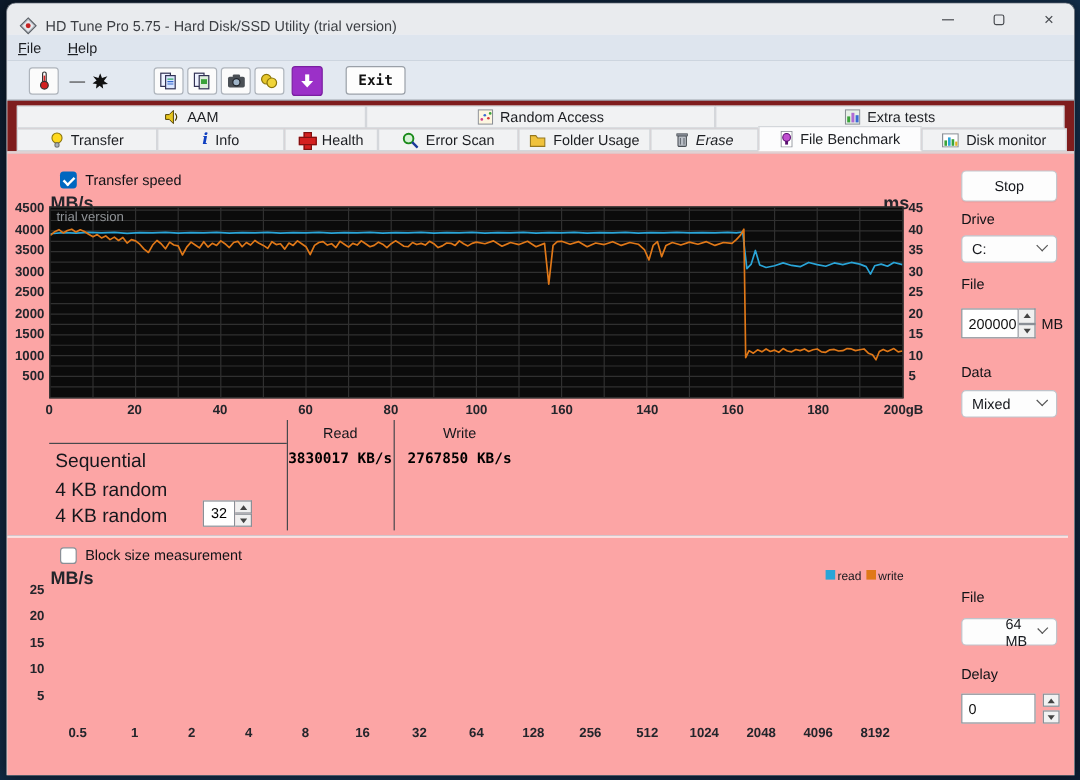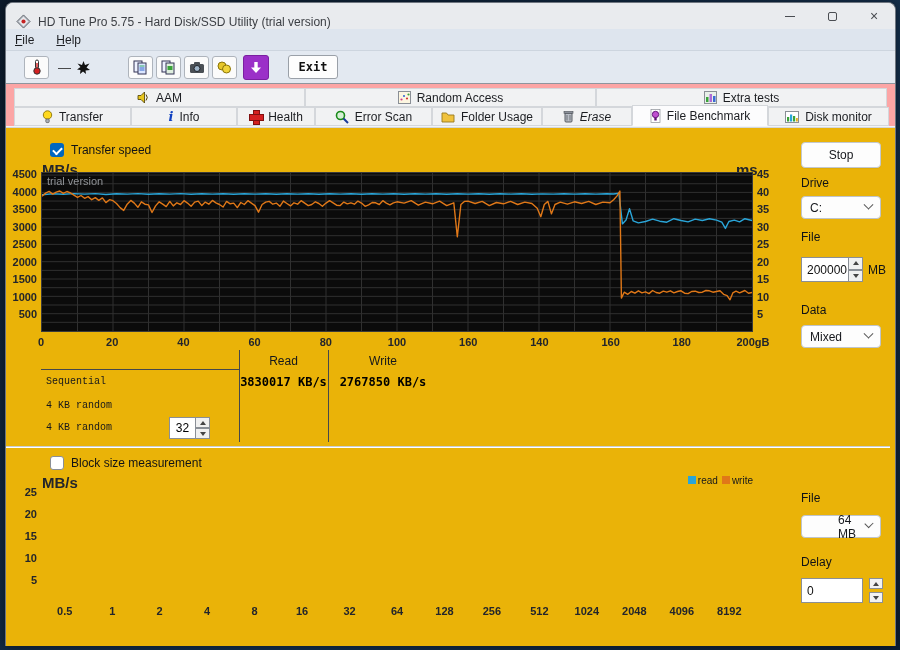--- a/index.html
+++ b/index.html
@@ -30,51 +30,51 @@
     display:flex; align-items:center; padding:0 8px; font-family:"DejaVu Sans Mono",monospace; font-size:12px; font-weight:700; color:#111; }
   .device-select .grow { flex:1; }
   .chev { width:7px; height:7px; border-right:1.4px solid #555; border-bottom:1.4px solid #555; transform:rotate(45deg) translate(-2px,-2px); }
   .tool-gap { width:10px; }
   .icon-btn { width:25px; height:23px; background:#fbfbfb; border:1px solid #aeb4bc; border-radius:3px; display:flex; align-items:center; justify-content:center; margin-right:3px; }
   .temp-dash { font-size:13px; color:#333; margin:0 6px; }
   .dl-btn { width:26px; height:25px; background:#9b30c8; border:1px solid #7a1fa0; border-radius:3px; display:flex; align-items:center; justify-content:center; margin:0 3px; }
   .exit-btn { width:50px; height:24px; margin-left:16px; background:#fdfdfd; border:1px solid #9aa0a8; border-radius:3px;
     font-family:"DejaVu Sans Mono",monospace; font-size:12px; font-weight:700; color:#111; display:flex; align-items:center; justify-content:center; }
   
-  .tabs-area { background:#fca5a5; padding:4px 8px 0 8px; }
+  .tabs-area { background:#7f1d1d; padding:4px 8px 0 8px; }
   .tab-row { display:flex; }
   .tab { height:19px; display:flex; align-items:center; justify-content:center; gap:6px;
     background:#f1f2f3; border:1px solid #d4d7db; font-size:12px; color:#1c1e22; }
   .tab svg, .tab .txticon { flex:0 0 auto; }
   .tab.active { background:#fcfcfd; border-bottom:1px solid #fcfcfd; height:21px; margin-top:-2px; position:relative; z-index:2; }
   .txticon { font-family:"DejaVu Serif",serif; font-weight:700; font-style:italic; font-size:13px; color:#1040c0; line-height:1; }
   .health-cross { position:relative; width:13px; height:13px; }
   .health-cross::before, .health-cross::after { content:""; position:absolute; background:#d42020; border:1px solid #801010; }
   .health-cross::before { left:4px; top:0; width:5px; height:13px; }
   .health-cross::after { left:0; top:4px; width:13px; height:5px; }
   
-  .content { position:absolute; left:0; top:124px; right:0; bottom:0; background:#eab308; border-top:1px solid #d4d7db; }
+  .content { position:absolute; left:0; top:124px; right:0; bottom:0; background:#fca5a5; border-top:1px solid #d4d7db; }
   .abs { position:absolute; }
   .cb-row { display:flex; align-items:center; gap:7px; font-size:12px; color:#101216; }
   .cb { width:14px; height:14px; border-radius:3px; }
   .cb.checked { background:#0067c0; position:relative; }
   .cb.checked::after { content:""; position:absolute; left:3px; top:4px; width:7px; height:4px; border-left:2px solid #fff; border-bottom:2px solid #fff; transform:rotate(-45deg); }
   .cb.unchecked { background:#fff; border:1px solid #8a8f96; }
   .axis-unit { font-size:15px; font-weight:700; color:#23252b; }
   .plot { background:#0b0b0b; border:1px solid #3a3a3a; position:relative; }
   .plot svg { position:absolute; inset:0; }
   .watermark { position:absolute; left:5px; top:2px; font-size:11px; color:#8f9296; z-index:3; }
   .yaxis { position:absolute; }
   .yaxis .tick-y { position:absolute; font-size:11px; font-weight:700; color:#23252b; transform:translateY(-50%); white-space:nowrap; }
   .yaxis.left .tick-y { right:0; }
   .yaxis.right .tick-y { left:0; }
   .xaxis { position:absolute; }
   .xaxis .tick-x { position:absolute; top:0; font-size:11px; font-weight:700; color:#23252b; transform:translateX(-50%); white-space:nowrap; }
   .tline { position:absolute; background:#46484c; }
-  .res-label { font-size:10px; color:#15171c;font-family:Liberation Mono, monospace; }
+  .res-label { font-size:16px; color:#15171c; }
   .res-value { font-family:"DejaVu Sans Mono",monospace; font-size:12px; font-weight:700; color:#000; }
   .res-header { font-size:12px; color:#15171c; text-align:center; }
   .spin-box { display:flex; height:22px; }
   .spin-box input, .spin-val { width:27px; height:22px; border:1px solid #8a8f96; background:#fff; font-size:12px; text-align:center; font-family:"Liberation Sans",sans-serif; display:flex; align-items:center; justify-content:center; }
   .spin-btns { display:flex; flex-direction:column; width:14px; height:22px; }
   .spin-btns .sb { flex:1; background:#f0f0f0; border:1px solid #8a8f96; border-left:none; display:flex; align-items:center; justify-content:center; }
   .tri-up { width:0; height:0; border-left:3px solid transparent; border-right:3px solid transparent; border-bottom:4px solid #444; }
   .tri-down { width:0; height:0; border-left:3px solid transparent; border-right:3px solid transparent; border-top:4px solid #444; }
   .legend { display:flex; align-items:center; gap:8px; font-size:10px; color:#15171c; }
   .legend .sw { width:8px; height:8px; display:inline-block; margin-right:2px; }

